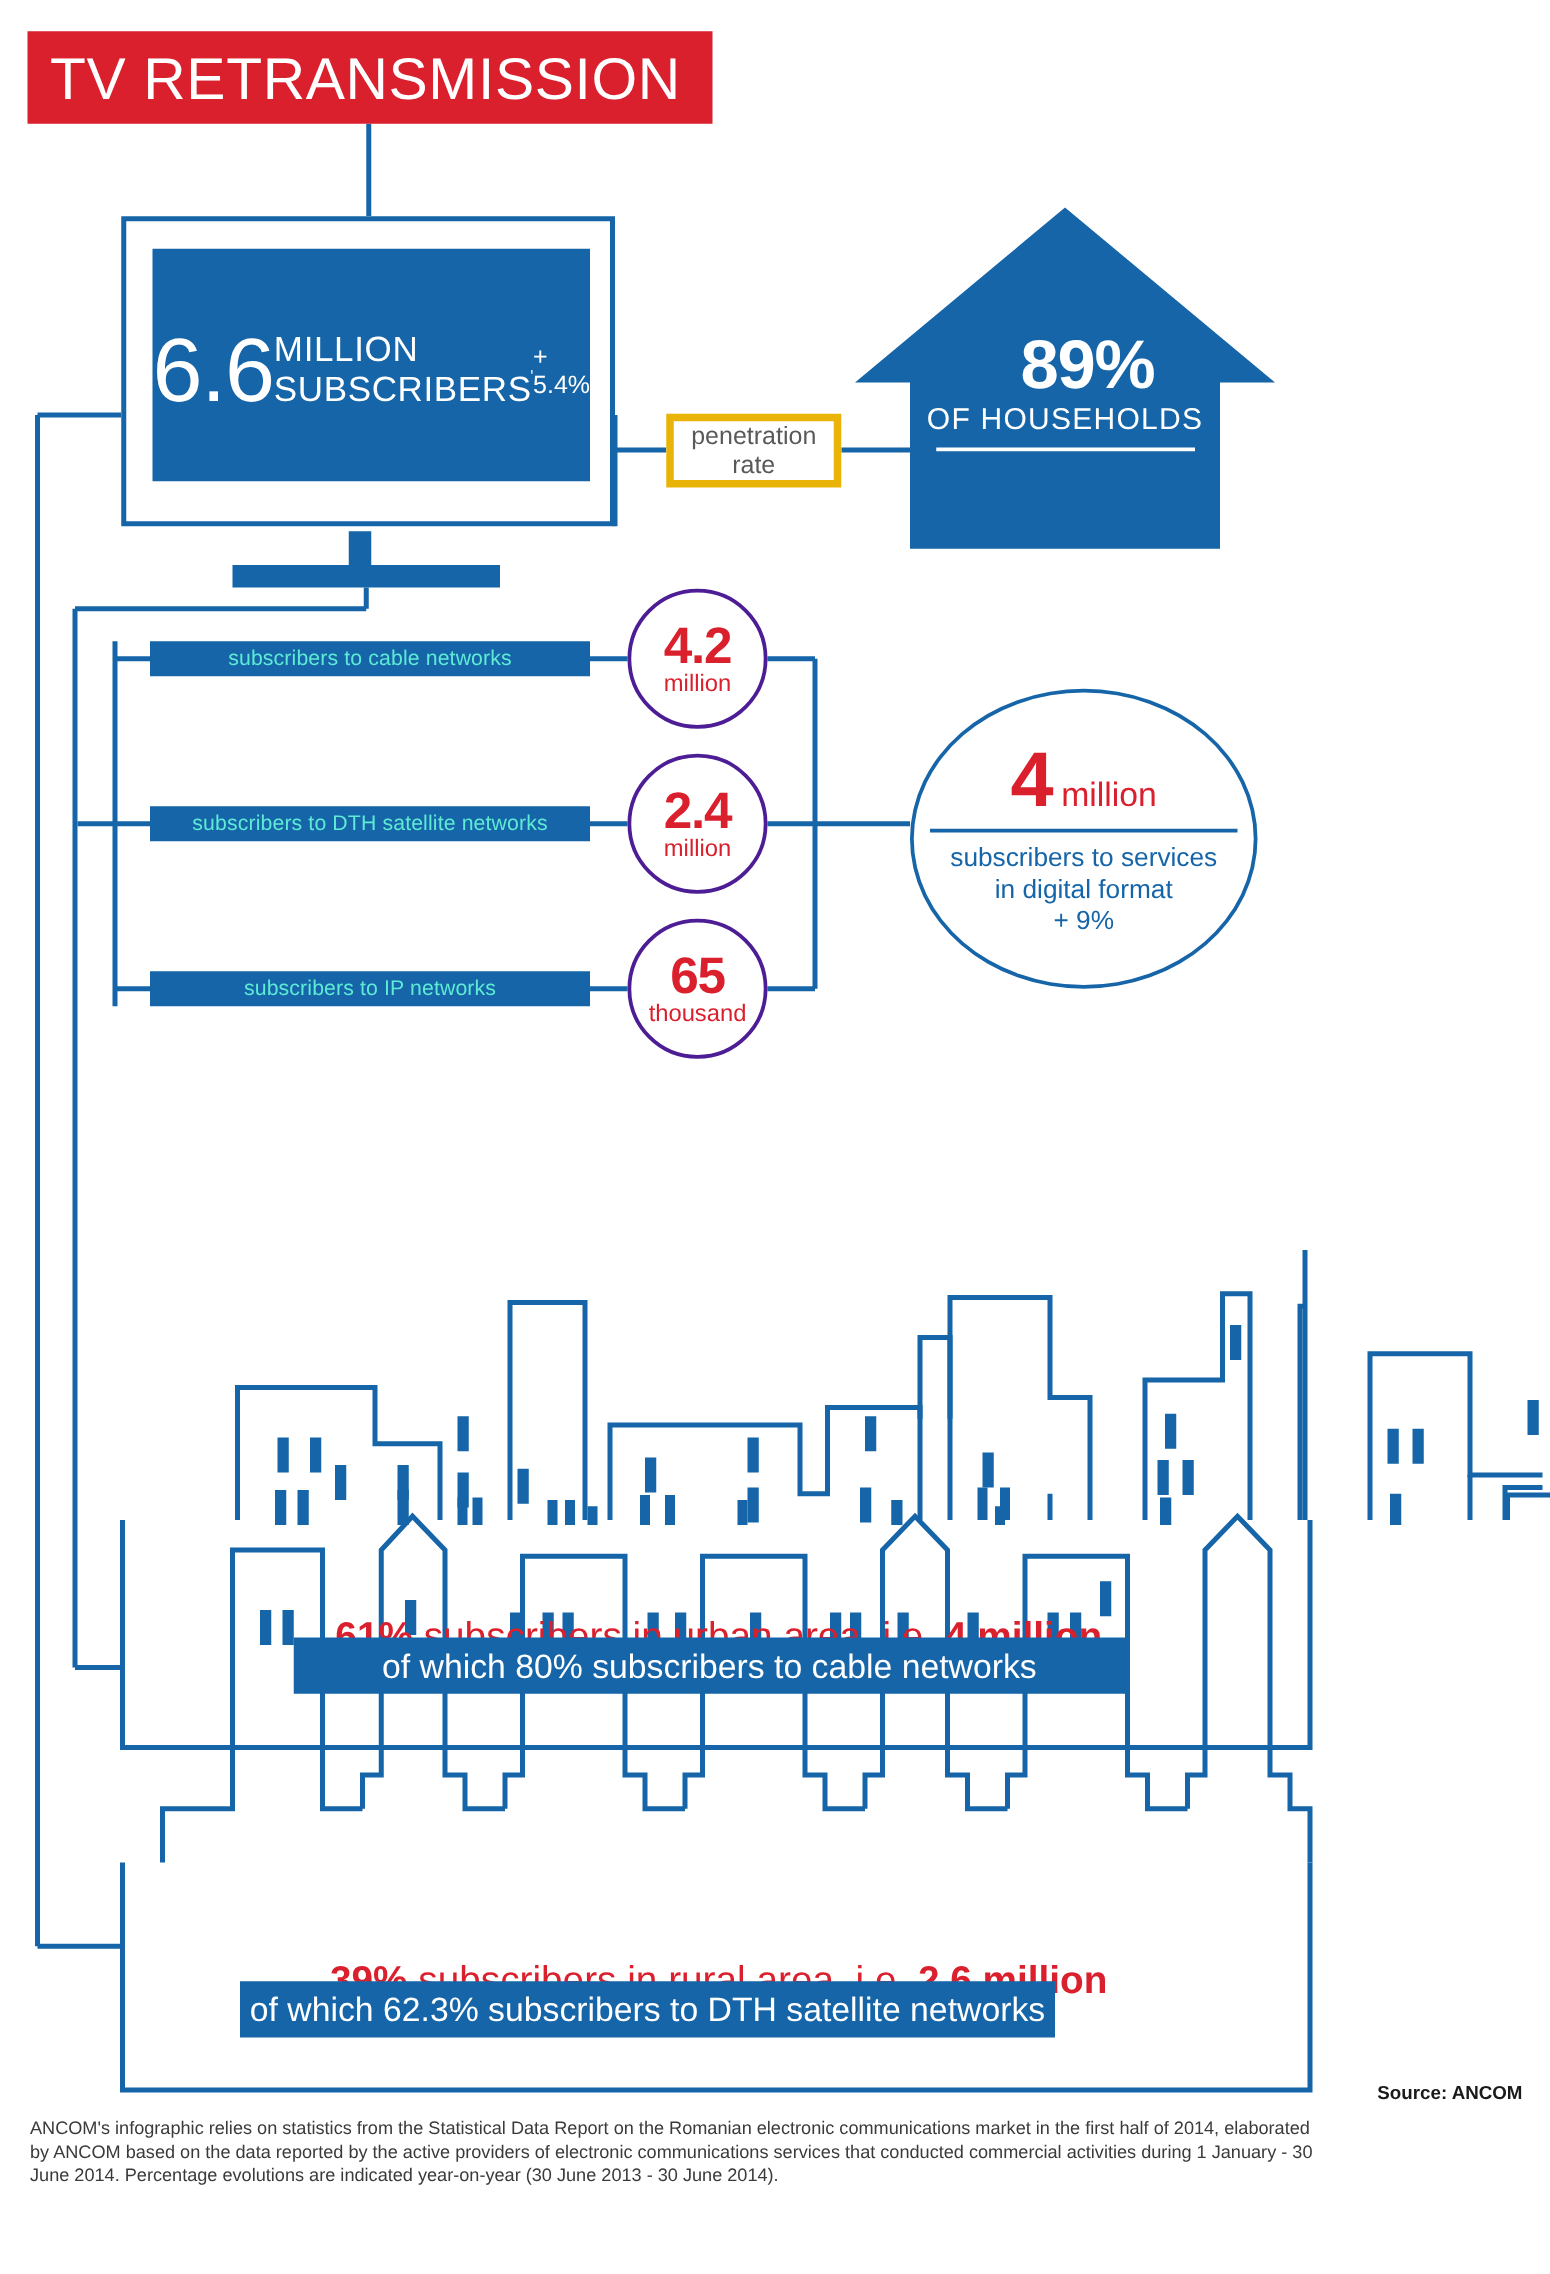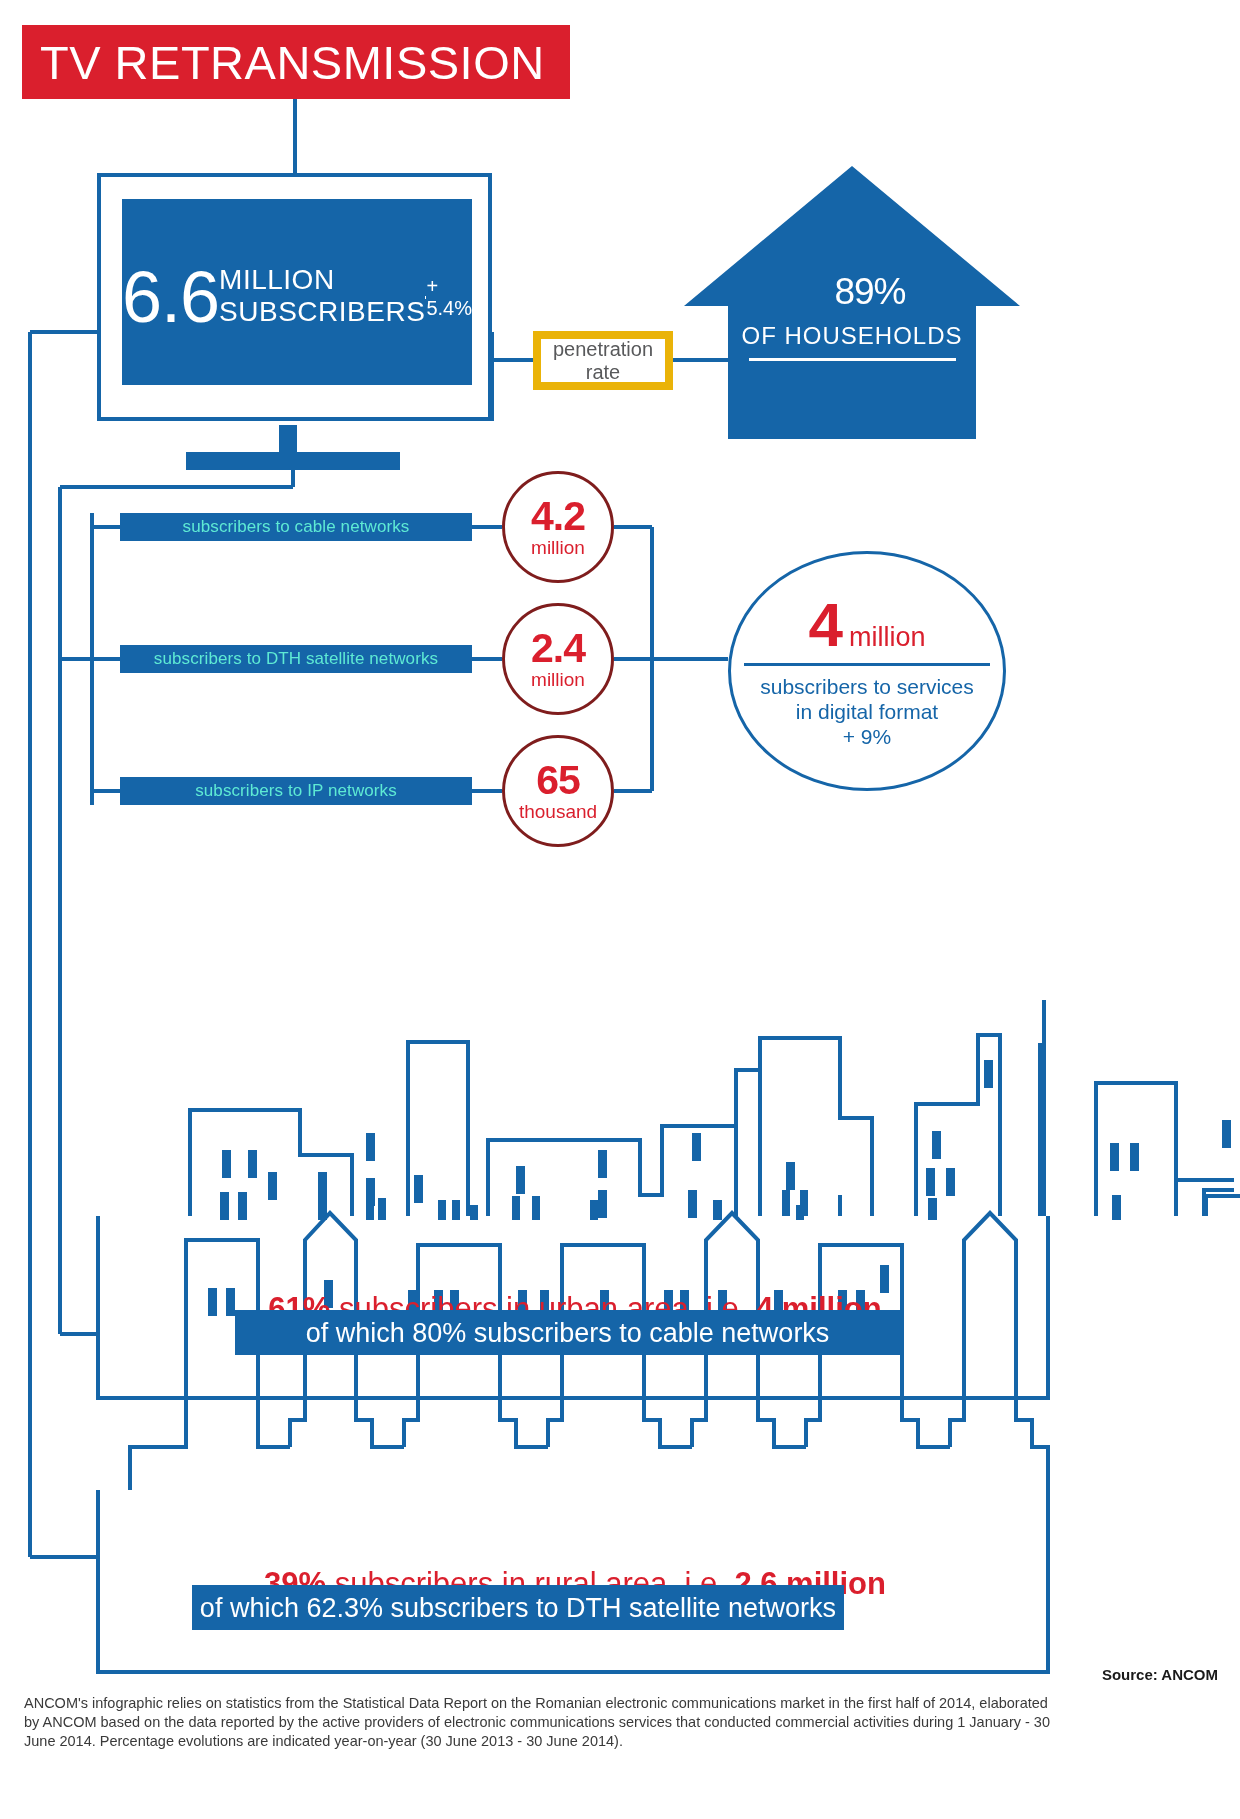--- a/index.html
+++ b/index.html
@@ -33,46 +33,46 @@
     padding-top:10px;
   }
   #tv-screen .big{font-size:72px;line-height:76px;font-weight:400;letter-spacing:-1px;}
   #tv-screen .sub{font-size:28px;line-height:32px;letter-spacing:0.5px;margin-top:-2px;}
   #tv-screen .rule{width:205px;height:3px;background:#ffffff;margin:7px 0 6px 0;}
   #tv-screen .pct{font-size:20px;line-height:22px;}
 
   
   #penetration-box{
     position:absolute;left:533px;top:331px;width:140px;height:59px;
-    border:8px solid #eab308;background:#fff;box-sizing:border-box;
+    border:6px solid #eab308;background:#fff;box-sizing:border-box;
     display:flex;align-items:center;justify-content:center;text-align:center;
     color:#58595b;font-size:20px;line-height:23px;
   }
   #house-text{
     position:absolute;left:690px;top:262px;width:324px;height:130px;
     display:flex;flex-direction:column;align-items:center;color:#ffffff;
   }
-  #house-text .big{font-size:37px;line-height:59px;font-weight:400;letter-spacing:-1px;margin-left:36px;}
+  #house-text .big{font-size:55px;line-height:59px;font-weight:700;letter-spacing:-1px;margin-left:36px;}
   #house-text .sub{font-size:24px;line-height:27px;letter-spacing:1px;margin-top:1px;}
   #house-text .rule{width:207px;height:3px;background:#ffffff;margin-top:9px;}
 
   
   .net-band{
     position:absolute;height:28px;background:#1565a8;color:#5eead4;
     display:flex;align-items:center;justify-content:center;
     font-size:17px;letter-spacing:0.1px;
   }
   #band-cable{left:120px;top:513px;width:352px;}
   #band-dth{left:120px;top:645px;width:352px;}
   #band-ip{left:120px;top:777px;width:352px;}
 
   
   .mini-circle{
     position:absolute;width:112px;height:112px;border-radius:50%;
-    border:3px solid #7f1d1d;background:#ffffff;box-sizing:border-box;
+    border:3px solid #4c1d95;background:#ffffff;box-sizing:border-box;
     display:flex;flex-direction:column;align-items:center;justify-content:center;
     color:#da1f2d;
   }
   .mini-circle .num{font-size:41px;line-height:40px;font-weight:700;letter-spacing:-1px;}
   .mini-circle .unit{font-size:19px;line-height:22px;margin-top:1px;}
   #circle-cable{left:502px;top:471px;}
   #circle-dth{left:502px;top:603px;}
   #circle-ip{left:502px;top:735px;}
 
   

